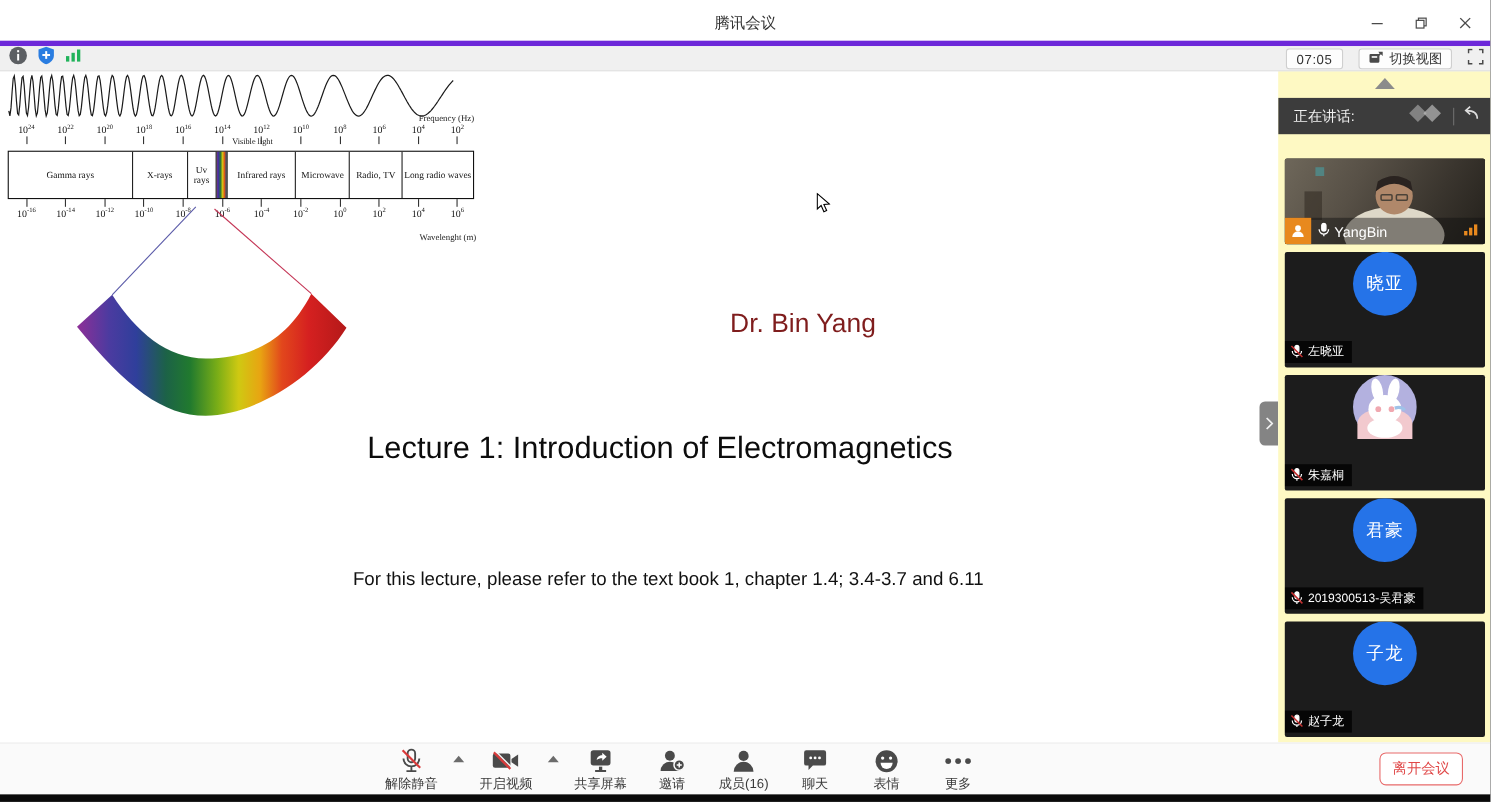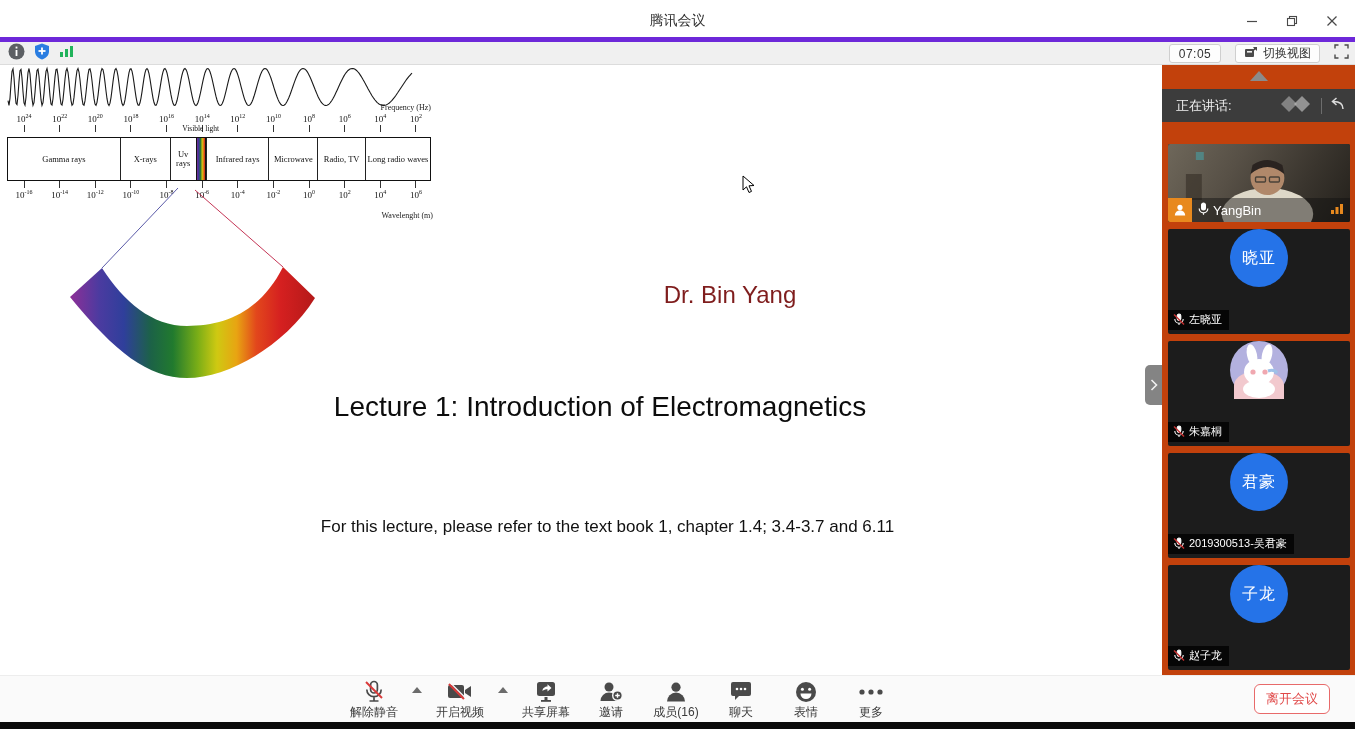--- a/index.html
+++ b/index.html
@@ -17,21 +17,21 @@
   
   .topbar { position:relative; height:23px; background:#f0f0f0; border-bottom:1px solid #dcdcdc; display:flex; align-items:center; }
   .topbar-left { display:flex; align-items:center; gap:9px; padding-left:8px; }
   .topbar-right { position:absolute; right:6px; top:0; height:23px; display:flex; align-items:center; gap:14px; }
   .pill { background:#fdfdfd; border:1px solid #cfcfcf; border-radius:3px; height:19px; display:flex; align-items:center; padding:0 8px; font-size:12px; color:#333; gap:5px; }
   .time-pill { min-width:52px; justify-content:center; letter-spacing:.5px; }
 
   
   .main { display:flex; height:610px; }
   .stage { position:relative; width:1162px; height:610px; background:#ffffff; overflow:hidden; }
-  .sidebar { position:relative; width:193px; height:610px; background:#c2410c; overflow:hidden; }
+  .sidebar { position:relative; width:193px; height:610px; background:#fef9c3; overflow:hidden; }
 
   
   .slide-title { position:absolute; left:440px; width:700px; top:28px; text-align:center; font-size:34px; line-height:53px; color:#0c0c0c; }
   .slide-author { position:absolute; left:430px; width:600px; top:216px; text-align:center; font-size:24px; color:#7f1d1d; }
   .slide-lecture { position:absolute; left:40px; width:1120px; top:326px; text-align:center; font-size:28px; color:#0c0c0c; }
   .slide-ref { position:absolute; left:50px; width:1115px; top:452px; text-align:center; font-size:17px; color:#111; }
 
   
   .diagram { position:absolute; left:5px; top:0; width:430px; height:400px; font-family:"Liberation Serif", serif; color:#111; }
   .wave-svg { position:absolute; left:0; top:1px; }
@@ -43,21 +43,21 @@
   .wl-row { top:116px; }
   .tick { width:26px; text-align:center; font-size:9px; }
   .tick sup { font-size:6px; }
   .freq-row .tick::after { content:""; display:block; width:1px; height:7px; background:#333; margin:1px auto 0; }
   .wl-row  .tick::before { content:""; display:block; width:1px; height:7px; background:#333; margin:0 auto 1px; }
   .bands { position:absolute; left:2px; top:72px; width:424px; height:44px; display:flex; border:1.4px solid #111; background:#fff; }
   .band { border-left:1.2px solid #222; display:flex; align-items:center; justify-content:center; text-align:center; font-size:8.5px; line-height:9px; padding:1px; }
   .band:first-child { border-left:none; }
   .band.rainbow { padding:0; border-left:1px solid #111; border-right:1px solid #111;
     background:linear-gradient(to right,#7a2d92 0%,#39379c 22%,#2d7a2d 45%,#cfc414 65%,#e07d17 82%,#d02020 100%); }
-  .visible-light { position:absolute; top:59px; left:34.5%; width:22%; text-align:center; font-size:7.5px; }
+  .visible-light { position:absolute; top:59px; left:34.5%; width:22%; text-align:right; font-size:7.5px; }
   .fan-svg { position:absolute; left:55px; top:115px; }
 
   
   .scroll-arrow { display:flex; justify-content:center; padding:6px 0; cursor:pointer; }
   .tri-up { width:0; height:0; border-left:9px solid transparent; border-right:9px solid transparent; border-bottom:10px solid #8b8b8b; }
   .tri-down { width:0; height:0; border-left:11px solid transparent; border-right:11px solid transparent; border-top:12px solid #f2f2f2; }
   .speaking-header { height:33px; background:#3c3c3c; display:flex; align-items:center; padding:0 10px 0 14px; margin-top:2px; }
   .speaking-header .lbl { color:#f0f0f0; font-size:13px; flex:1; }
   .header-icons { display:flex; align-items:center; gap:7px; }
   .header-divider { width:1px; height:16px; background:#6d6d6d; }

